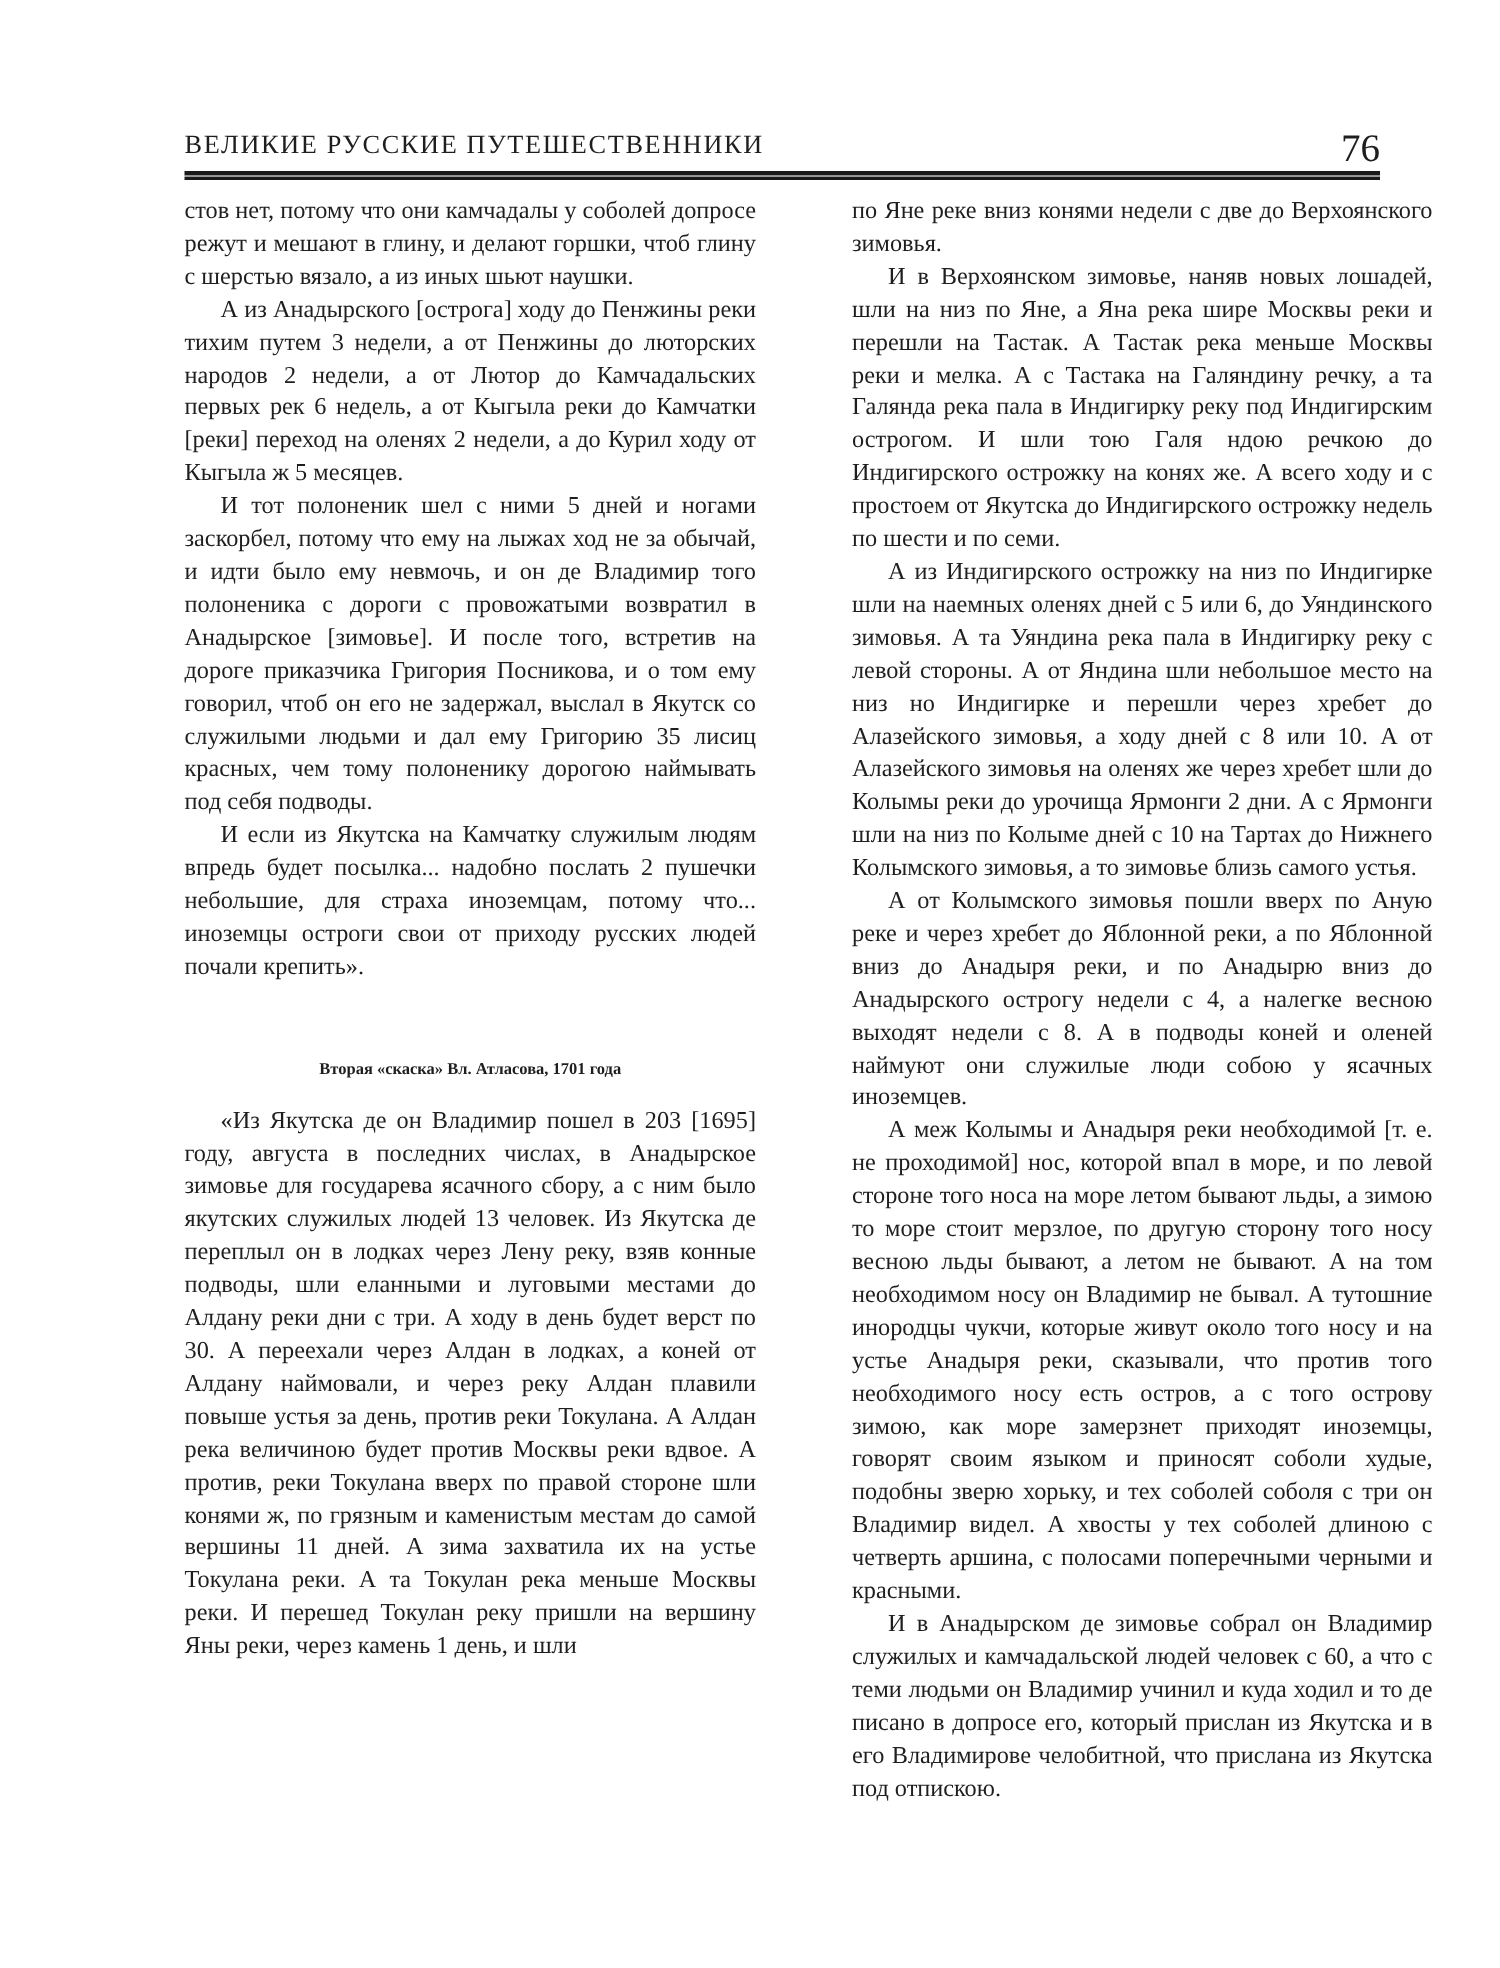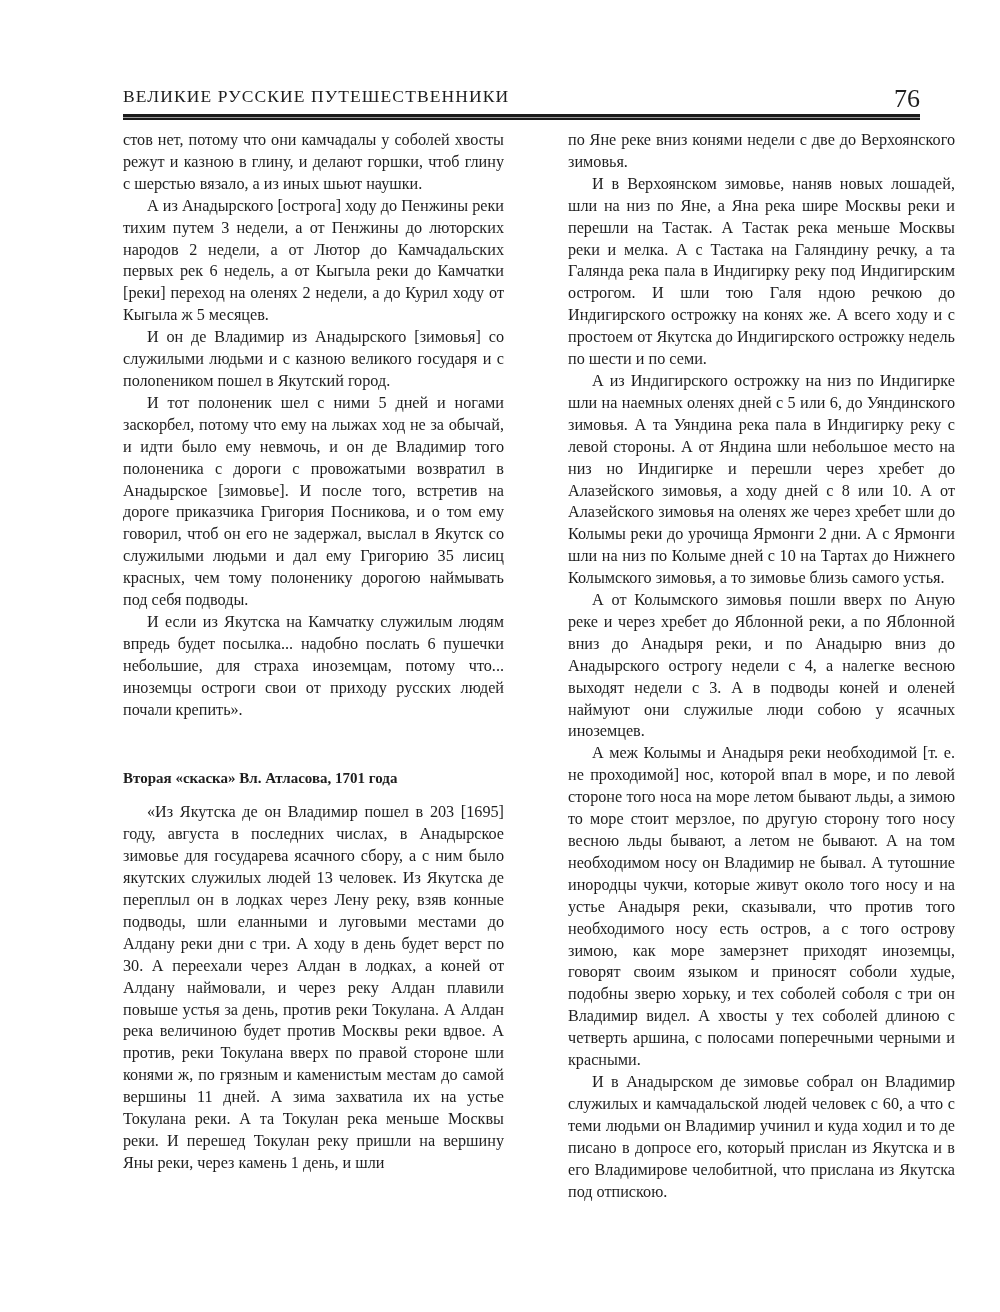--- a/index.html
+++ b/index.html
@@ -14,50 +14,49 @@
   .rule .top { position: absolute; left: 0; right: 0; top: 0; height: 3px; background: #1a1a1a; }
   .rule .mid { position: absolute; left: 0; right: 0; top: 3px; height: 1px; background: #9a9a9a; }
   .rule .bot { position: absolute; left: 0; right: 0; top: 4px; height: 2px; background: #1a1a1a; }
   .columns { position: absolute; top: 50px; left: 0; width: 797px; }
   .col { position: absolute; top: 0; width: 381px; font-size: 16.2px; line-height: 21.9px;
          text-align: justify; hyphens: manual; }
   .col.left { left: 0; }
   .col.right { left: 410px; width: 387px; margin-left: 35px; }
   .col p { margin: 0; text-indent: 24px; }
   .col p.cont { text-indent: 0; }
-  .section-heading { font-weight: bold; margin: 47px 0 12px 0 !important;
-                     text-indent: 0 !important; font-size: 15px; }
+  .section-heading { font-weight: bold; text-align: center; margin: 47px 0 12px 0 !important;
+                     text-indent: 0 !important; font-size: 11px; }
 </style>
 </head>
 <body>
 
 <div class="page">
   <div class="running-head">
     <div class="running-title">ВЕЛИКИЕ РУССКИЕ ПУТЕШЕСТВЕННИКИ</div>
     <div class="page-number">76</div>
   </div>
   <div class="rule">
     <div class="top"></div>
       <div class="mid"></div>
       <div class="bot"></div>
   </div>
 
   <div class="columns">
     <div class="col left">
-      <p class="cont">стов нет, потому что они камчадалы у соболей хвосты режут и казною в глину, и делают горшки, чтоб глину с шерстью вязало, а из иных шьют наушки.</p>
+      <p class="cont">стов нет, потому что они камчадалы у соболей допросе режут и мешают в глину, и делают горшки, чтоб глину с шерстью вязало, а из иных шьют наушки.</p>
       <p>А из Анадырского [острога] ходу до Пенжины реки тихим путем 3 недели, а от Пенжины до люторских народов 2 недели, а от Лютор до Камчадальских первых рек 6 недель, а от Кыгыла реки до Камчатки [реки] переход на оленях 2 недели, а до Курил ходу от Кыгыла ж 5 месяцев.</p>
-      <p>И он де Владимир из Анадырского [зимовья] со служилыми людьми и с казною великого государя и с полоneником пошел в Якутский город.</p>
       <p>И тот полоненик шел с ними 5 дней и ногами заскорбел, потому что ему на лыжах ход не за обычай, и идти было ему невмочь, и он де Владимир того полоненика с дороги с провожатыми возвратил в Анадырское [зимовье]. И после того, встретив на дороге приказчика Григория Посникова, и о том ему говорил, чтоб он его не задержал, выслал в Якутск со служилыми людьми и дал ему Григорию 35 лисиц красных, чем тому полоненику дорогою наймывать под себя подводы.</p>
-      <p>И если из Якутска на Камчатку служилым людям впредь будет посылка... надобно послать 6 пушечки небольшие, для страха иноземцам, потому что... иноземцы остроги свои от приходу русских людей почали крепить».</p>
+      <p>И если из Якутска на Камчатку служилым людям впредь будет посылка... надобно послать 2 пушечки небольшие, для страха иноземцам, потому что... иноземцы остроги свои от приходу русских людей почали крепить».</p>
       <p class="section-heading">Вторая «скаска» Вл. Атласова, 1701 года</p>
       <p>«Из Якутска де он Владимир пошел в 203 [1695] году, августа в последних числах, в Анадырское зимовье для государева ясачного сбору, а с ним было якутских служилых людей 13 человек. Из Якутска де переплыл он в лодках через Лену реку, взяв конные подводы, шли еланными и луговыми местами до Алдану реки дни с три. А ходу в день будет верст по 30. А переехали через Алдан в лодках, а коней от Алдану наймовали, и через реку Алдан плавили повыше устья за день, против реки Токулана. А Алдан река величиною будет против Москвы реки вдвое. А против, реки Токулана вверх по правой стороне шли конями ж, по грязным и каменистым местам до самой вершины 11 дней. А зима захватила их на устье Токулана реки. А та Токулан река меньше Москвы реки. И перешед Токулан реку пришли на вершину Яны реки, через камень 1 день, и шли</p>
     </div>
 
     <div class="col right">
       <p class="cont">по Яне реке вниз конями недели с две до Верхоянского зимовья.</p>
       <p>И в Верхоянском зимовье, наняв новых лошадей, шли на низ по Яне, а Яна река шире Москвы реки и перешли на Тастак. А Тастак река меньше Москвы реки и мелка. А с Тастака на Галяндину речку, а та Галянда река пала в Индигирку реку под Индигирским острогом. И шли тою Галя ндою речкою до Индигирского острожку на конях же. А всего ходу и с простоем от Якутска до Индигирского острожку недель по шести и по семи.</p>
       <p>А из Индигирского острожку на низ по Индигирке шли на наемных оленях дней с 5 или 6, до Уяндинского зимовья. А та Уяндина река пала в Индигирку реку с левой стороны. А от Яндина шли небольшое место на низ но Индигирке и перешли через хребет до Алазейского зимовья, а ходу дней с 8 или 10. А от Алазейского зимовья на оленях же через хребет шли до Колымы реки до урочища Ярмонги 2 дни. А с Ярмонги шли на низ по Колыме дней с 10 на Тартах до Нижнего Колымского зимовья, а то зимовье близь самого устья.</p>
-      <p>А от Колымского зимовья пошли вверх по Аную реке и через хребет до Яблонной реки, а по Яблонной вниз до Анадыря реки, и по Анадырю вниз до Анадырского острогу недели с 4, а налегке весною выходят недели с 3. А в подводы коней и оленей наймуют они служилые люди собою у ясачных иноземцев.</p>
+      <p>А от Колымского зимовья пошли вверх по Аную реке и через хребет до Яблонной реки, а по Яблонной вниз до Анадыря реки, и по Анадырю вниз до Анадырского острогу недели с 4, а налегке весною выходят недели с 8. А в подводы коней и оленей наймуют они служилые люди собою у ясачных иноземцев.</p>
       <p>А меж Колымы и Анадыря реки необходимой [т. е. не проходимой] нос, которой впал в море, и по левой стороне того носа на море летом бывают льды, а зимою то море стоит мерзлое, по другую сторону того носу весною льды бывают, а летом не бывают. А на том необходимом носу он Владимир не бывал. А тутошние инородцы чукчи, которые живут около того носу и на устье Анадыря реки, сказывали, что против того необходимого носу есть остров, а с того острову зимою, как море замерзнет приходят иноземцы, говорят своим языком и приносят соболи худые, подобны зверю хорьку, и тех соболей соболя с три он Владимир видел. А хвосты у тех соболей длиною с четверть аршина, с полосами поперечными черными и красными.</p>
       <p>И в Анадырском де зимовье собрал он Владимир служилых и камчадальской людей человек с 60, а что с теми людьми он Владимир учинил и куда ходил и то де писано в допросе его, который прислан из Якутска и в его Владимирове челобитной, что прислана из Якутска под отпискою.</p>
     </div>
   </div>
 </div>
 
 </body></html>

